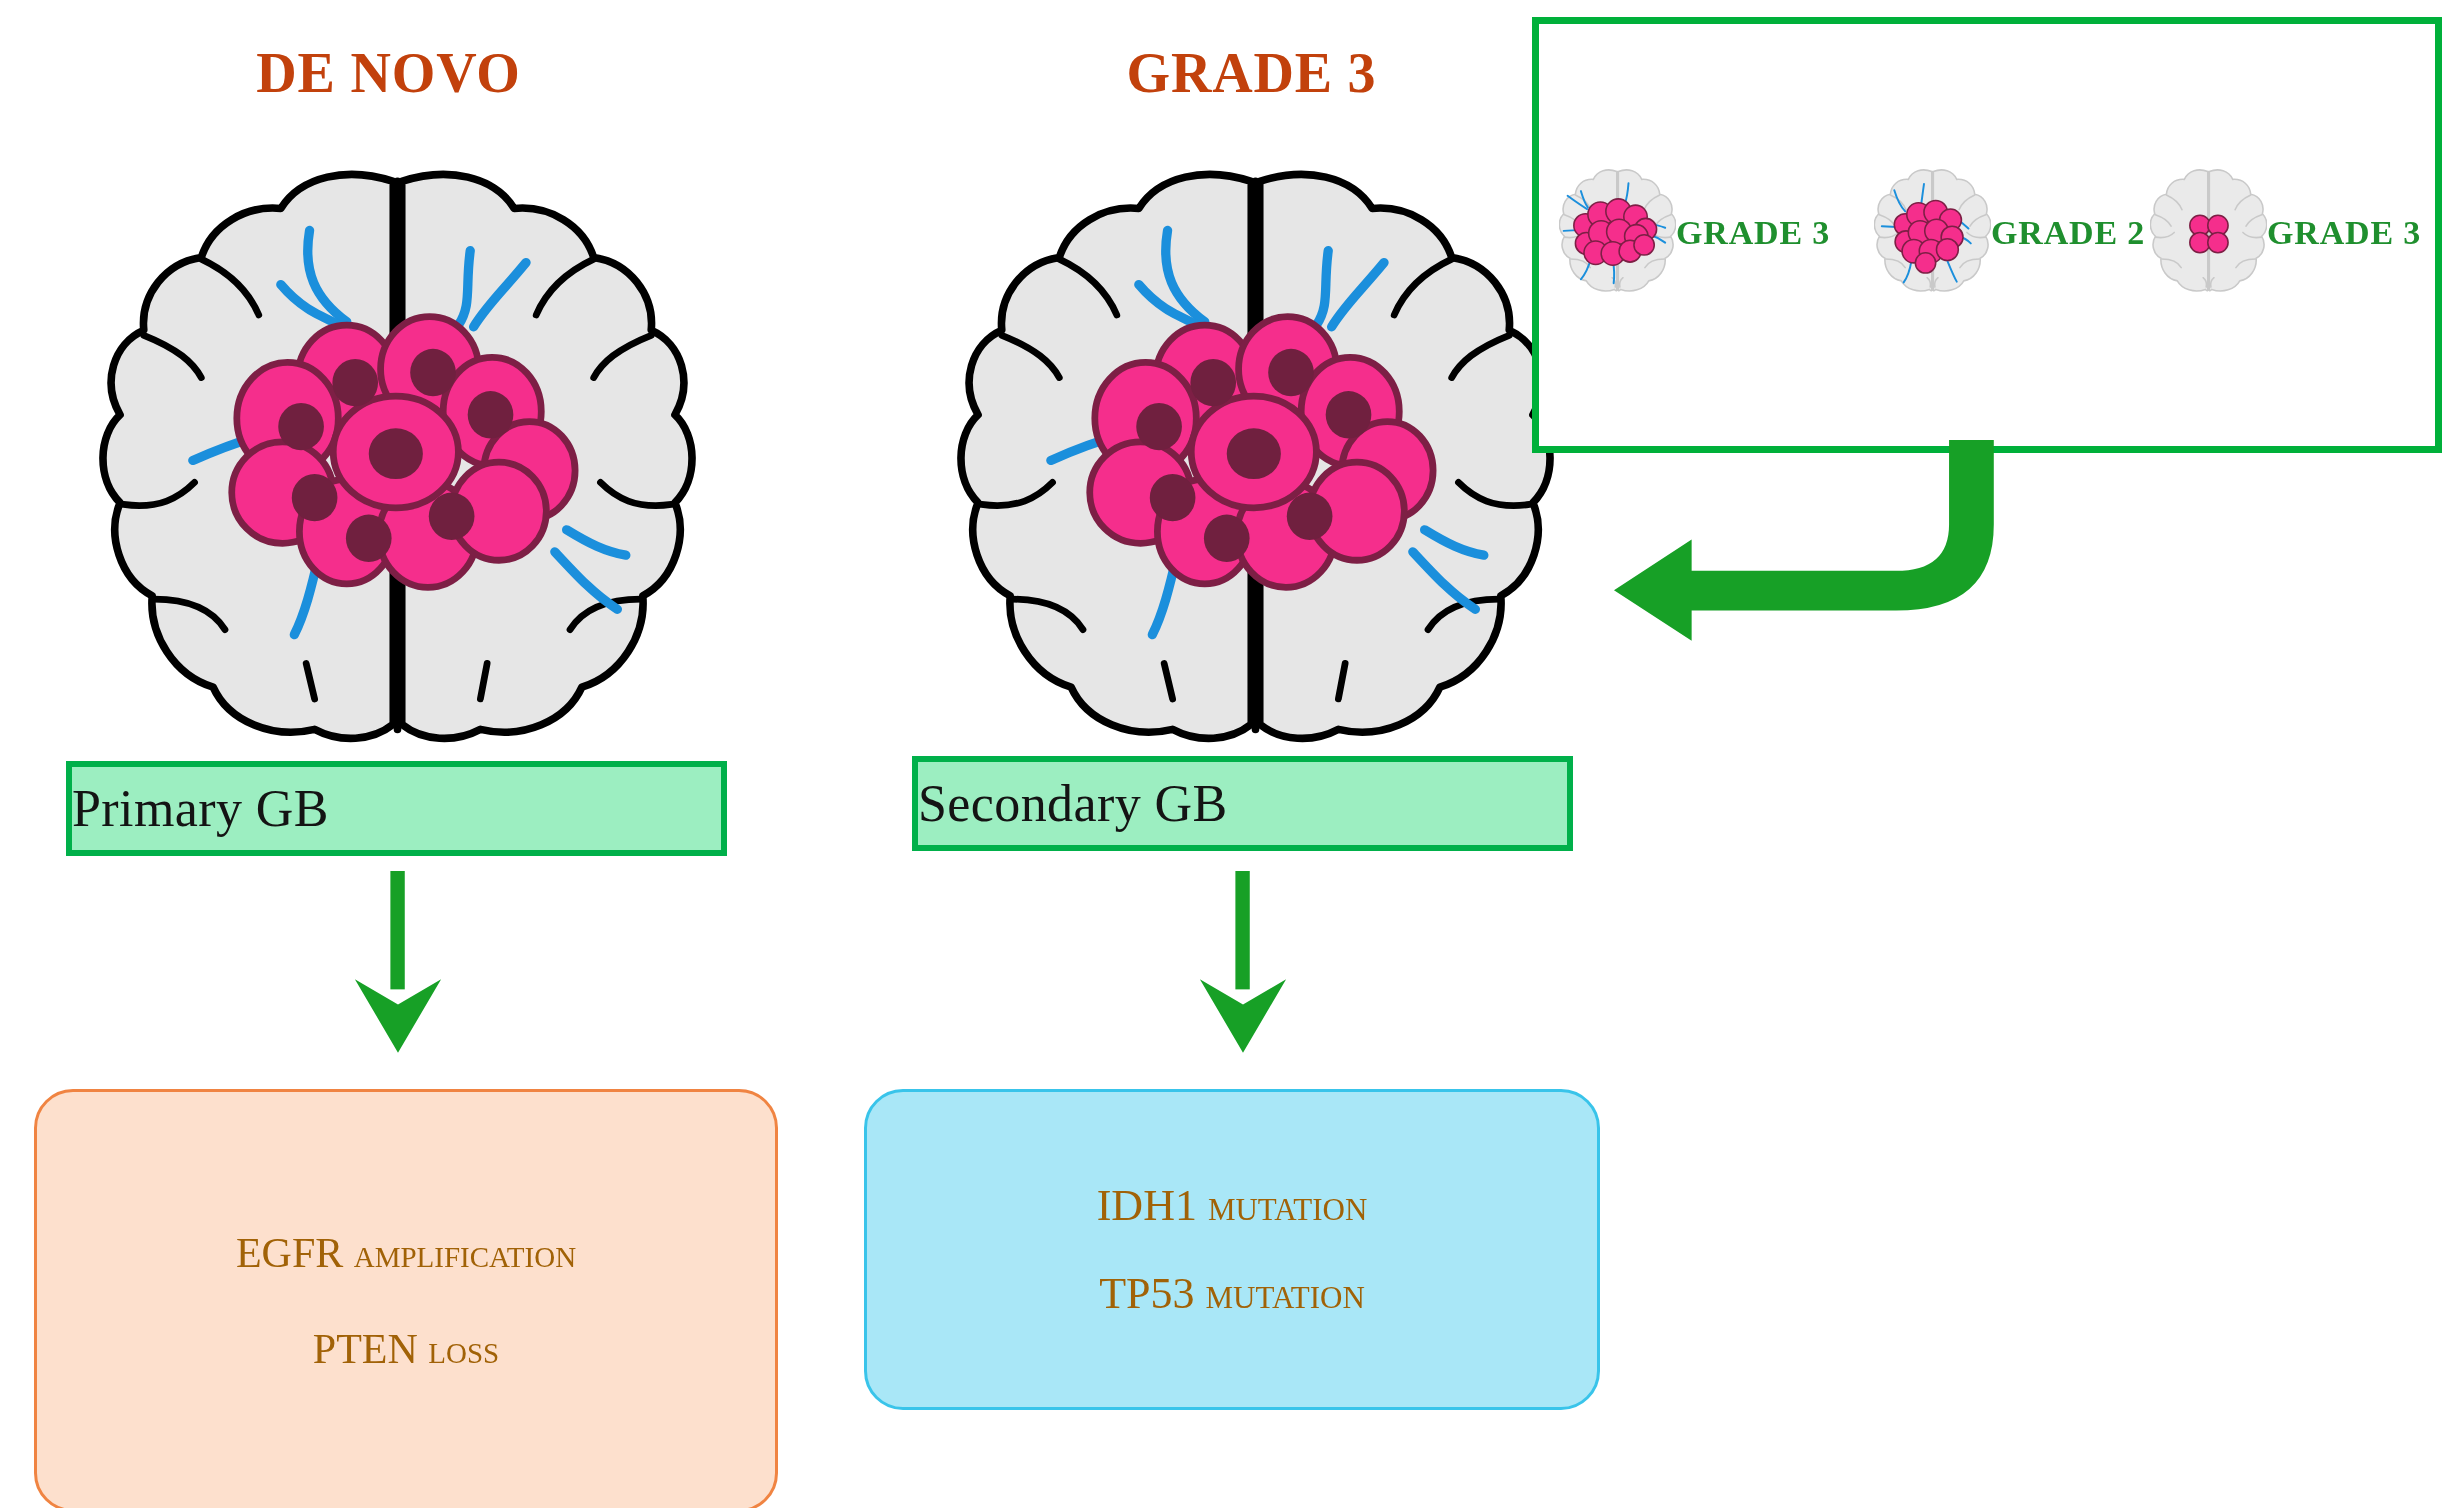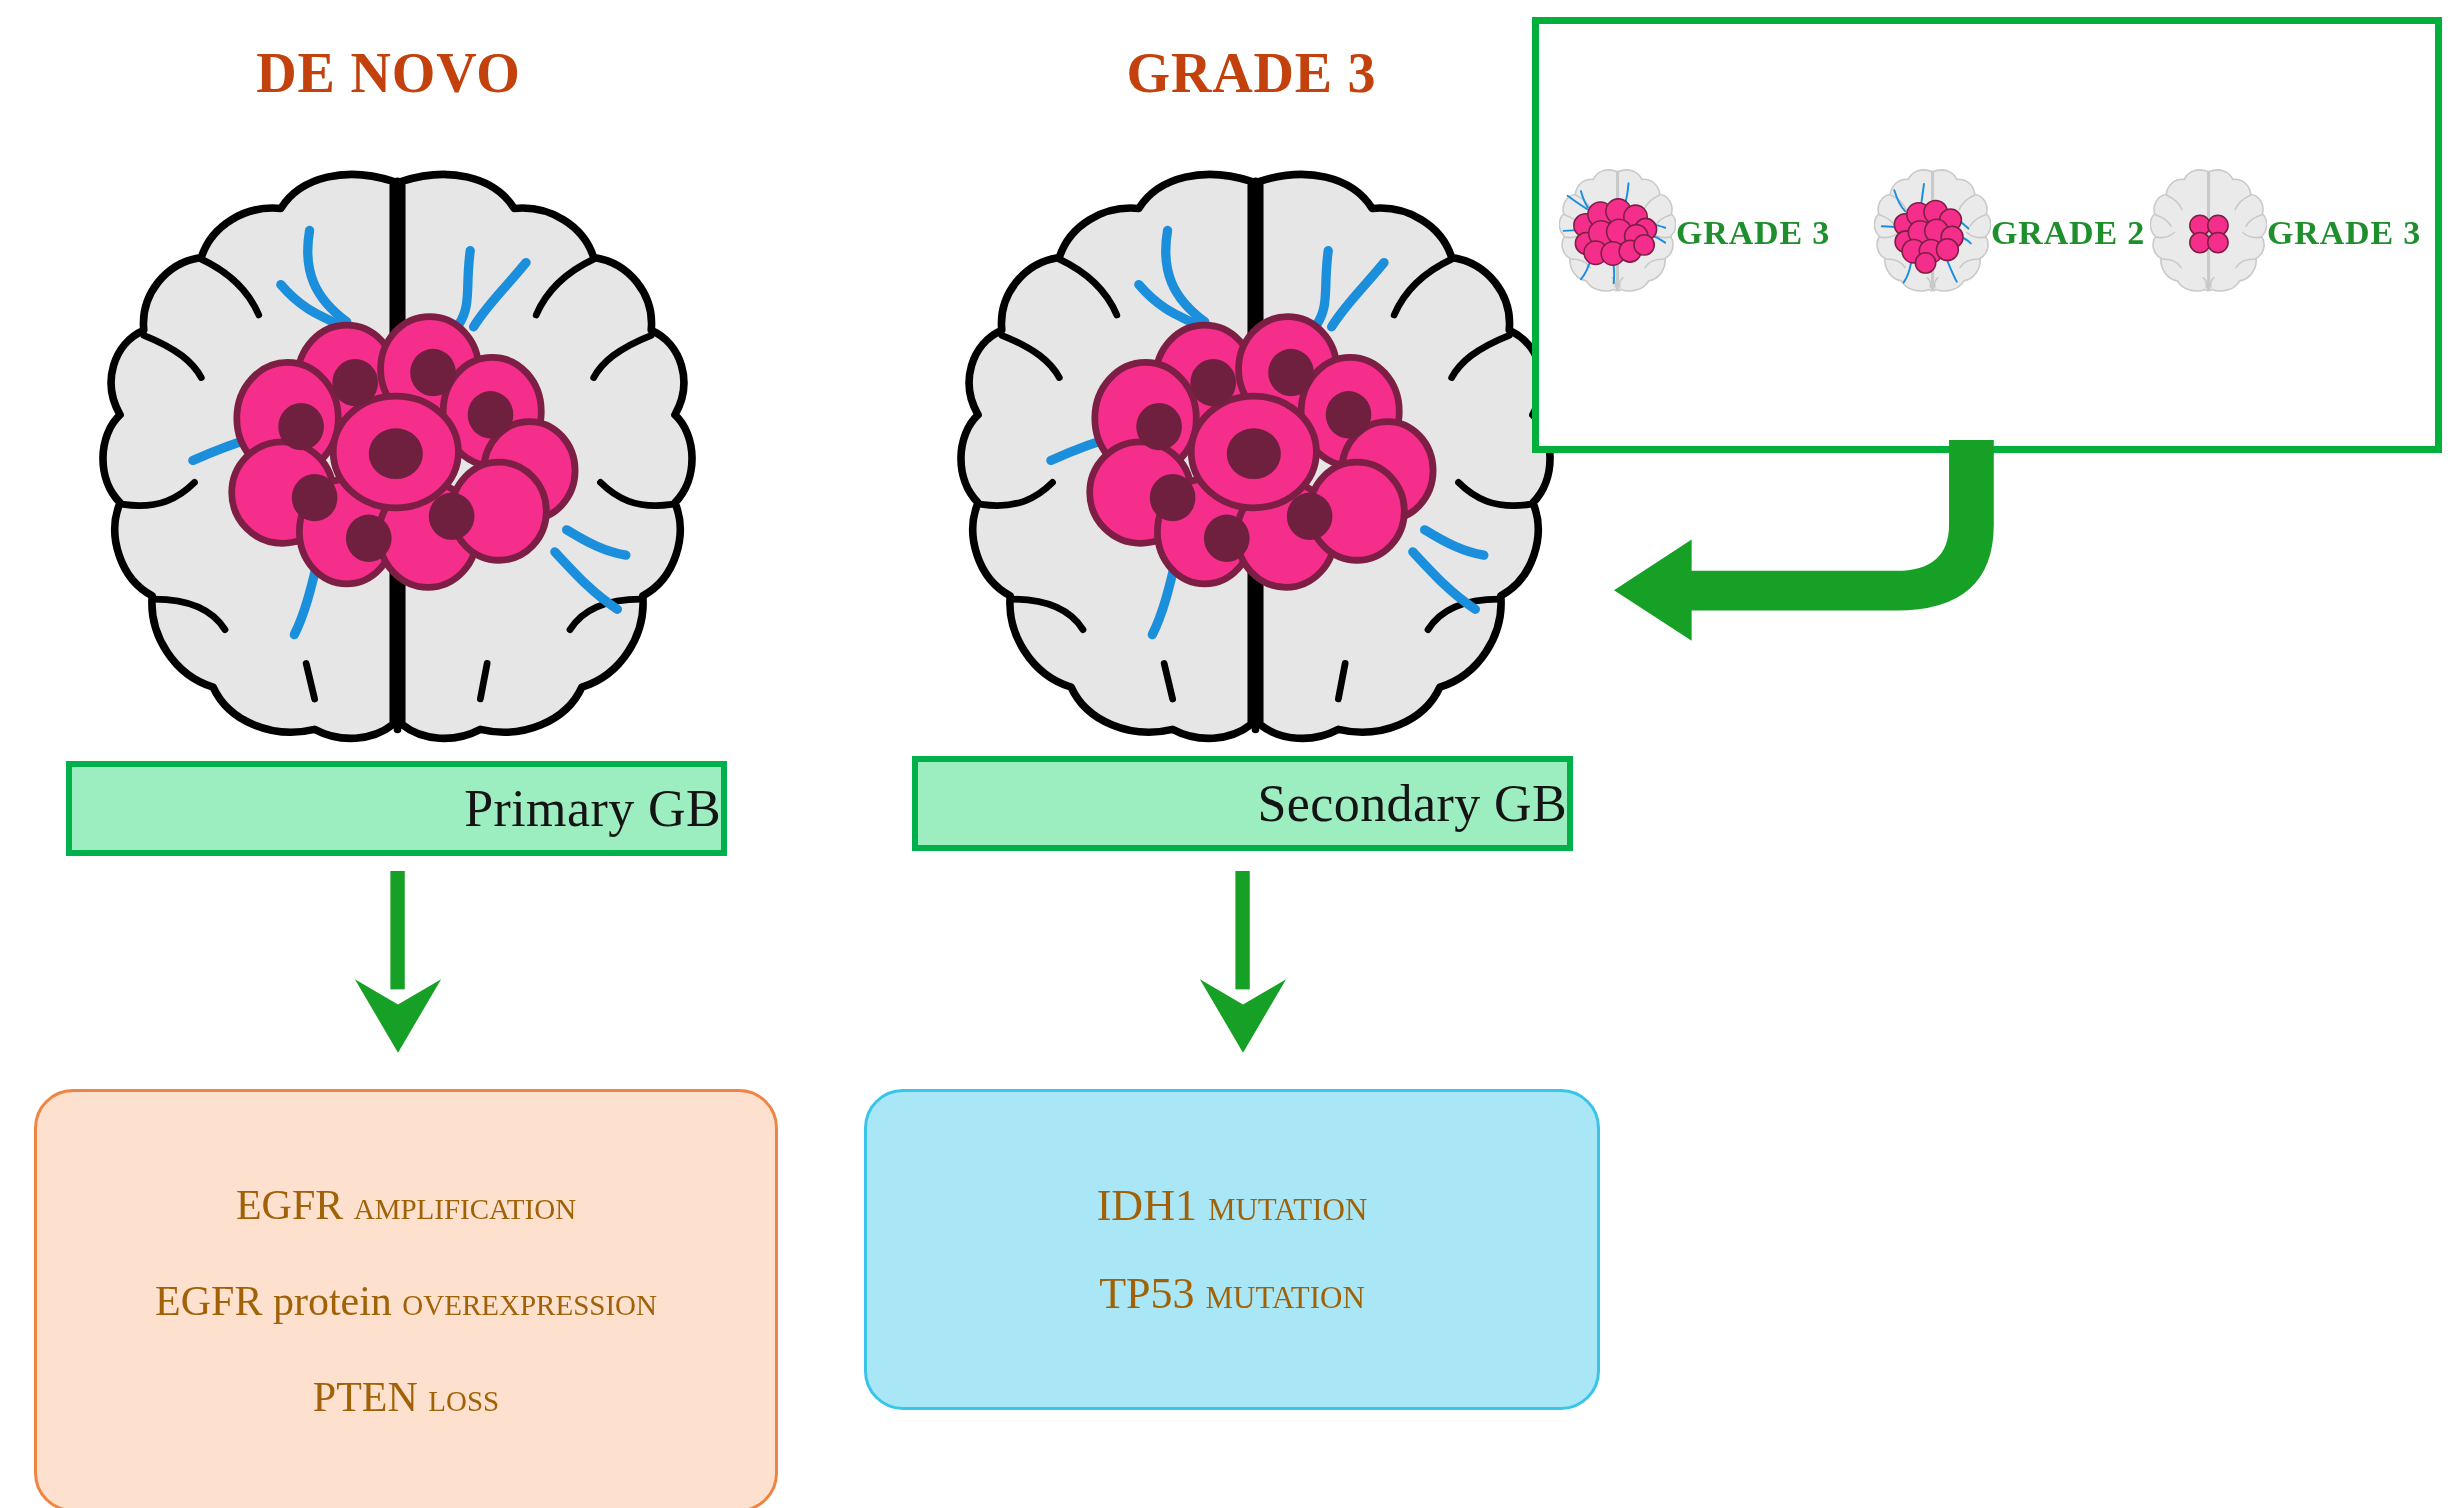--- a/index.html
+++ b/index.html
@@ -28,21 +28,21 @@
   .brain-wrap{position:absolute;}
   #brain-primary{left:93px;top:156px;width:609px;height:592px;}
   #brain-secondary{left:951px;top:156px;width:609px;height:592px;}
 
   
   .gb-box{
     position:absolute;
     background:#9ceec1;
     border:6px solid #00b04a;
     box-sizing:border-box;
-    display:flex;align-items:center;justify-content:flex-end;
+    display:flex;align-items:center;justify-content:flex-start;
     font-size:52px;
     color:#141414;
     letter-spacing:0.4px;
   }
   #box-primary{left:66px;top:761px;width:661px;height:95px;}
   #box-secondary{left:912px;top:756px;width:661px;height:95px;}
 
   
   .v-arrow{position:absolute;width:144px;height:186px;}
   #arrow-primary{left:326px;top:871px;}
@@ -251,24 +251,20 @@
       <path d="M34 128 L85 215 L136 128 L85 158 Z" fill="#17a026"></path>
     </svg>
   </div>
 
   <div class="mut-panel" id="panel-primary">
     <div class="mut-line">
       <span class="lead">EGFR</span>
       <span class="sc">Amplification</span>
     </div>
     <div class="mut-line">
-      <span class="lead">EGFR protein</span>
-      <span class="sc">Overexpression</span>
-    </div>
-    <div class="mut-line">
       <span class="lead">PTEN</span>
       <span class="sc">Loss</span>
     </div>
   </div>
 
   <div class="mut-panel" id="panel-secondary">
     <div class="mut-line">
       <span class="lead">IDH1</span>
       <span class="sc">Mutation</span>
     </div>

